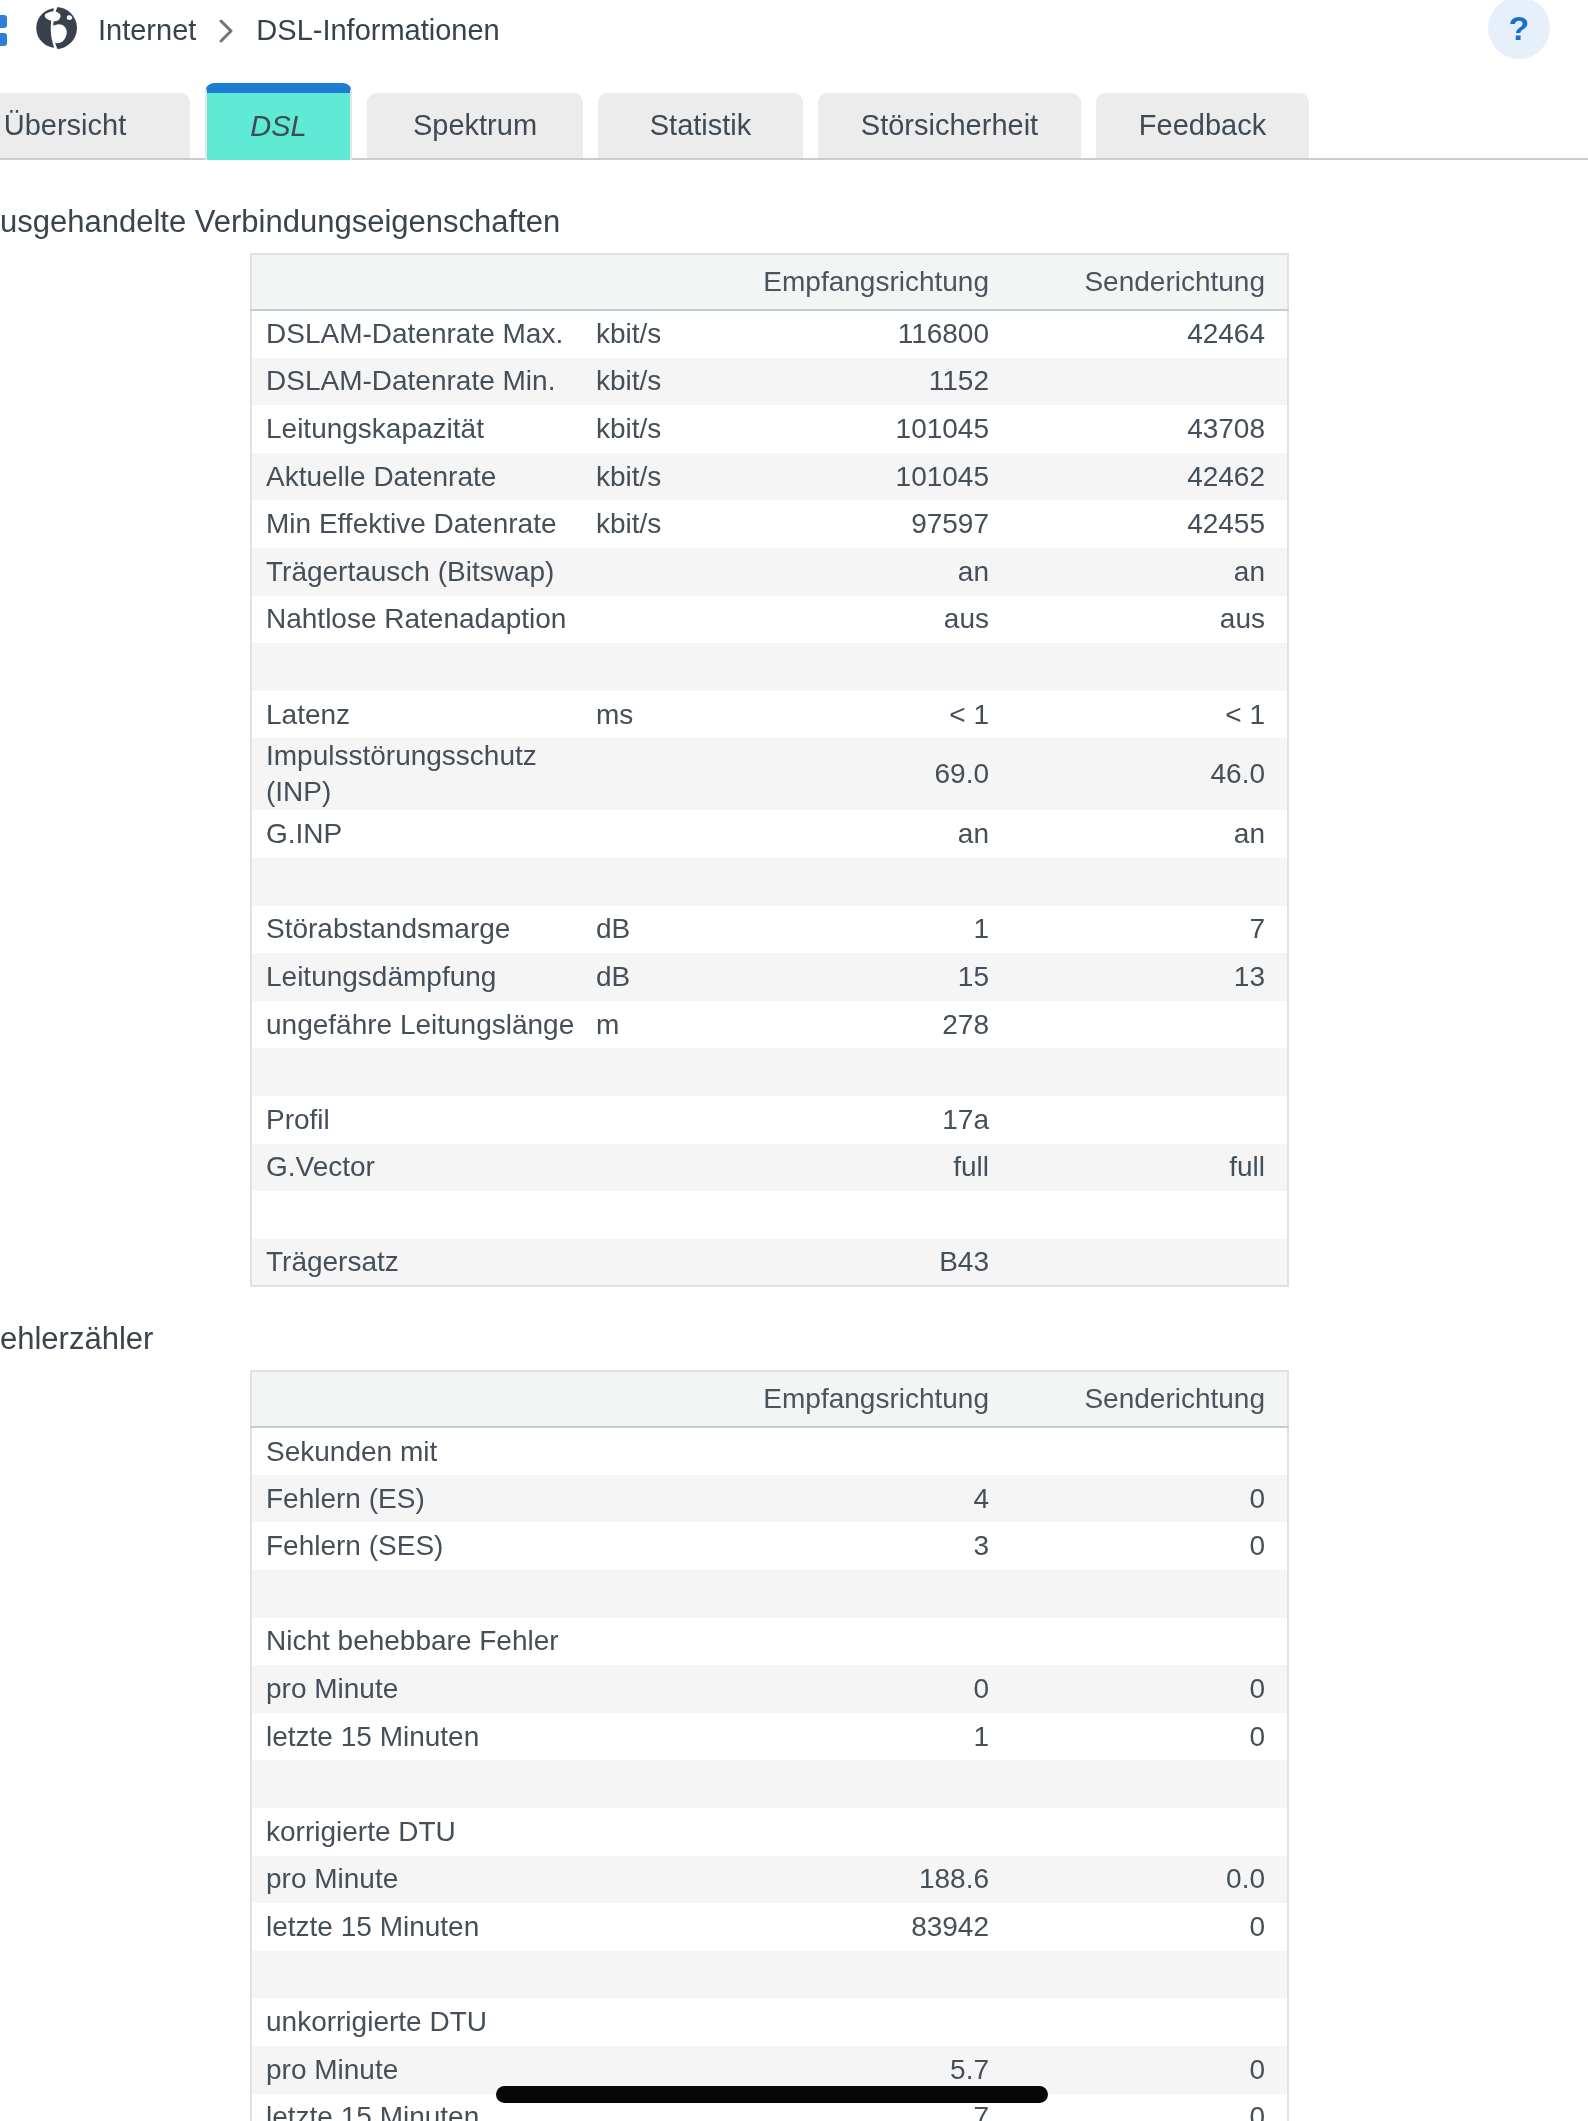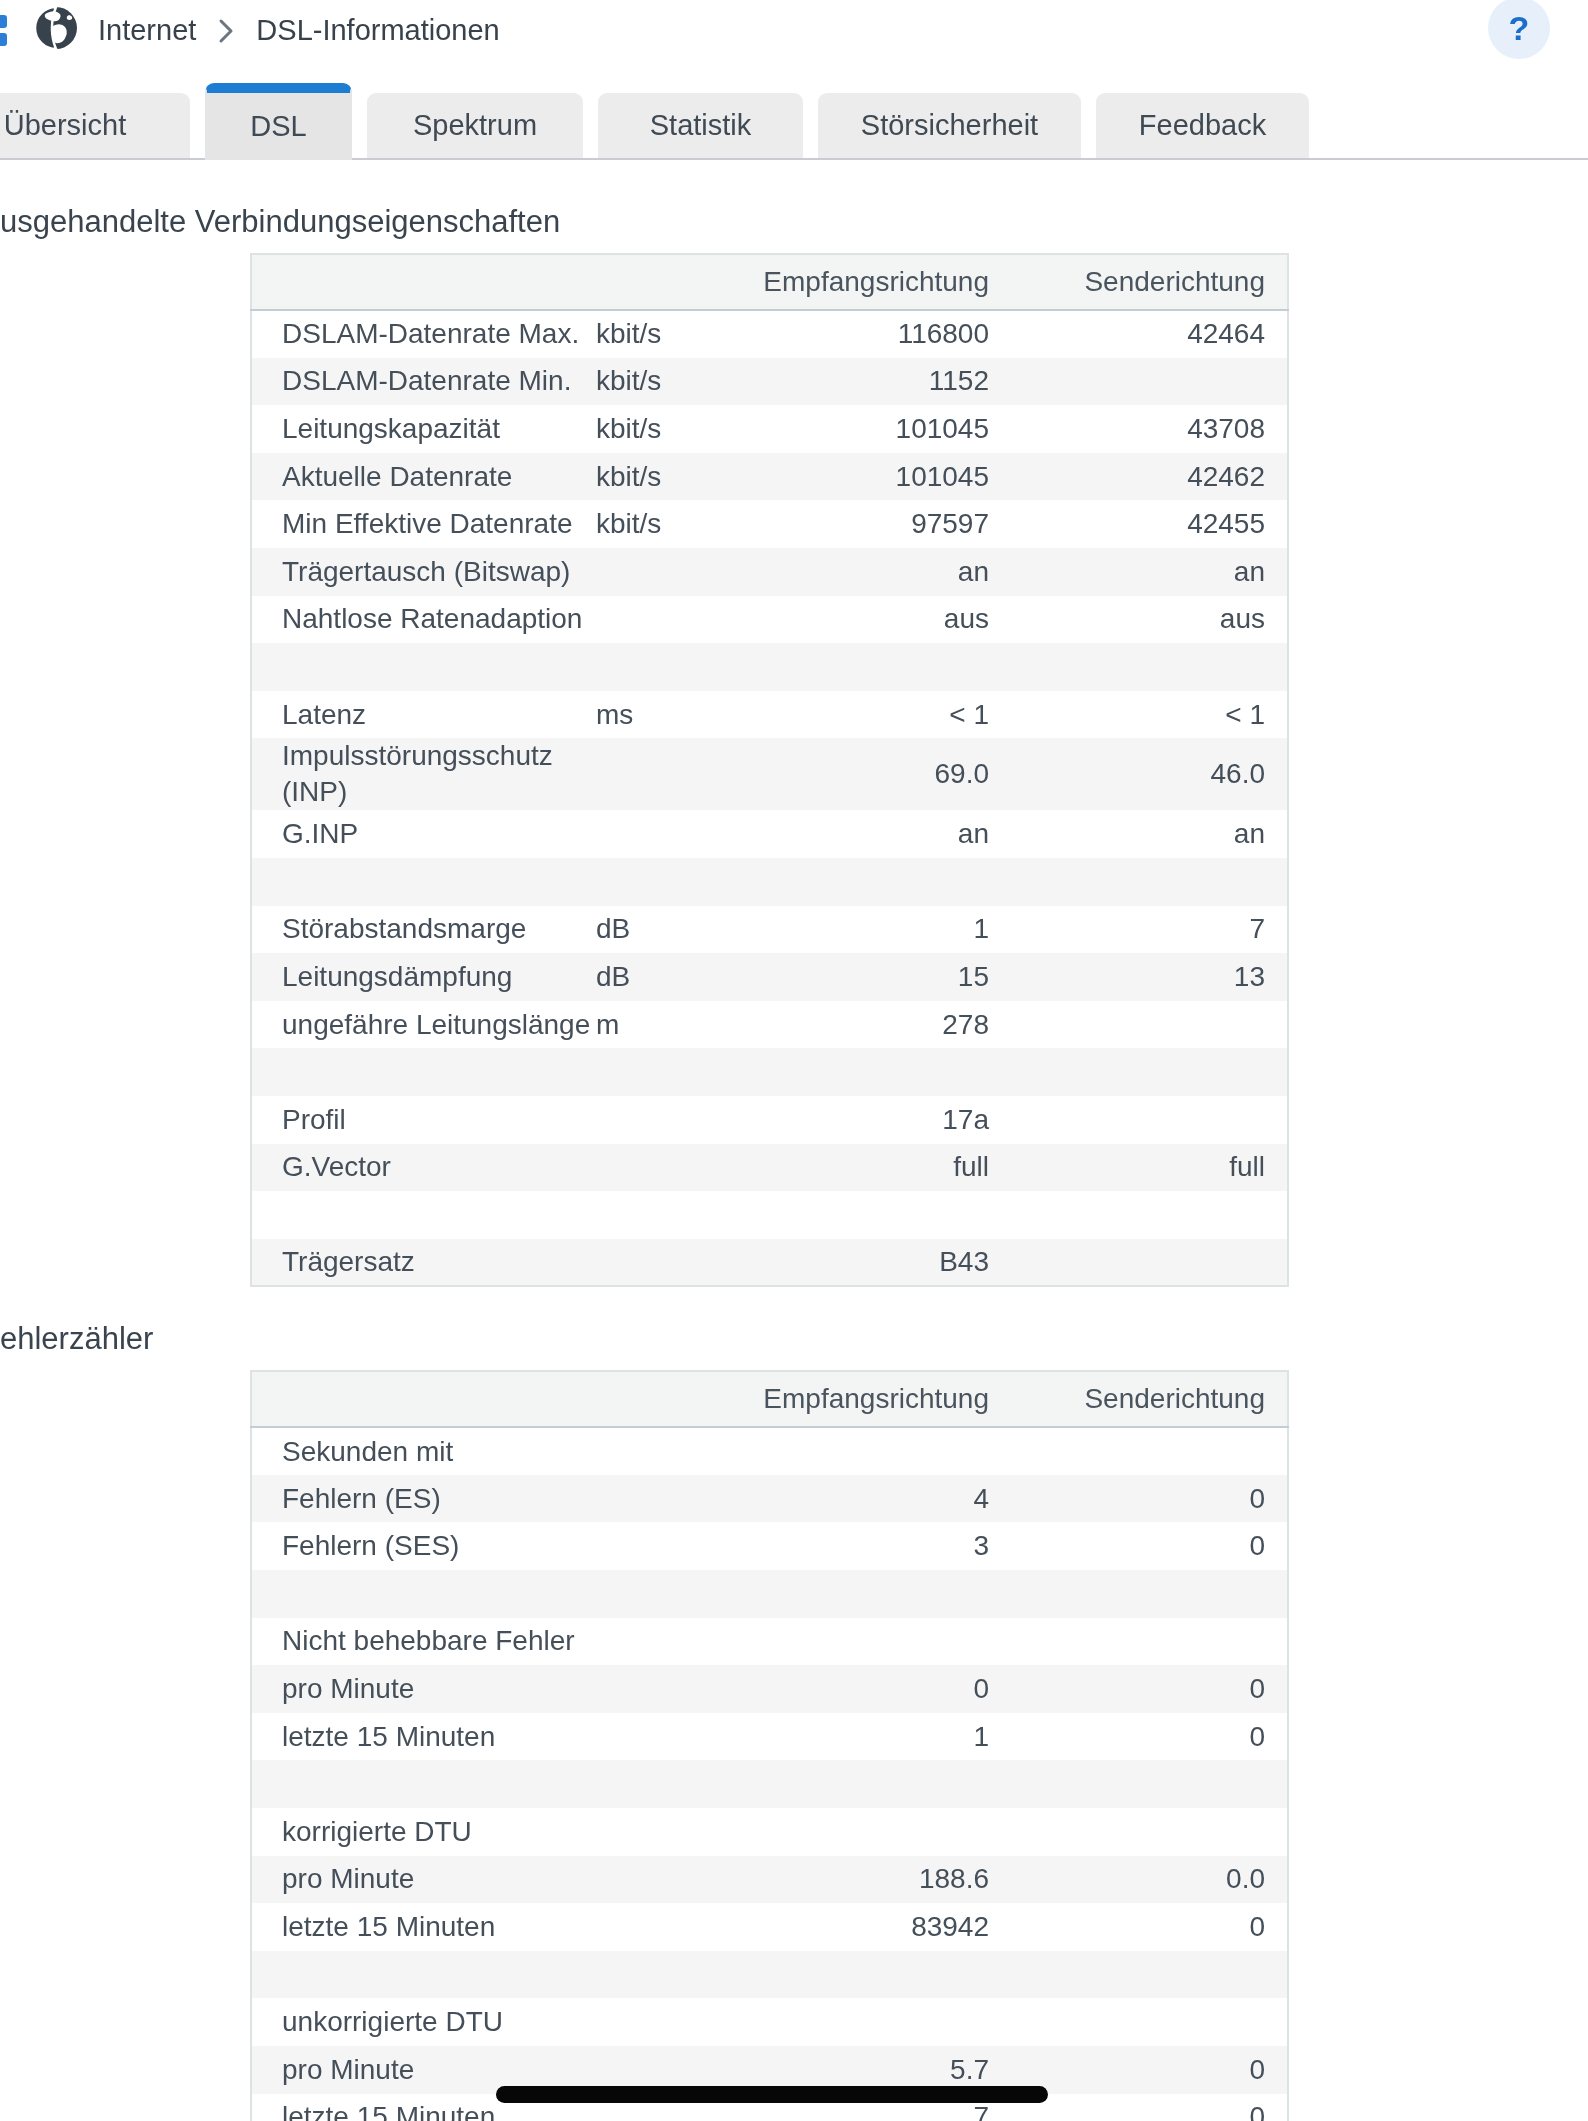--- a/index.html
+++ b/index.html
@@ -22,38 +22,38 @@
   .tabbar { position:relative; display:flex; align-items:flex-end; height:75px; border-bottom:2px solid #c9cdd1; }
   .tab { height:65px; background:#ececec; border-radius:9px 9px 0 0; display:flex; align-items:center;
     justify-content:center; font-size:29px; color:#3f4a54; cursor:pointer; }
   .tab + .tab { margin-left:15px; }
   .tab.t-uebersicht { width:250px; margin-left:-60px; }
   .tab.t-dsl { width:147px; }
   .tab.t-spektrum { width:216px; }
   .tab.t-statistik { width:205px; }
   .tab.t-stoersicherheit { width:263px; }
   .tab.t-feedback { width:213px; }
-  .tab.active { height:77px; background:#e5e5e5; margin-bottom:-2px;
-    border-top:10px solid #1d7dd3; border-left:2px solid #e3e5e7; border-right:2px solid #e3e5e7; }
+  .tab.active { height:77px; background:#5eead4; margin-bottom:-2px;
+    border-top:10px solid #1d7dd3; border-left:2px solid #e3e5e7; border-right:2px solid #e3e5e7;font-style:italic; }
 
   
   .section-title { font-size:31px; font-weight:normal; color:#3a444e; margin-left:0; }
   #title-1 { margin-top:44px; }
   #title-2 { margin-top:34px; }
   .tablewrap { margin-left:250px; width:1037px; margin-top:13px; }
   table { width:1037px; border-collapse:collapse; table-layout:fixed;
     border:2px solid #dde2e5; font-size:28px; color:#454f59; }
   col.c-label { width:345px; } col.c-unit { width:150px; }
   col.c-v1 { width:265px; } col.c-v2 { width:277px; }
   thead th { height:56px; background:#f3f4f4; font-weight:normal; color:#4a545e;
     border-bottom:2px solid #c3cdd4; vertical-align:middle; }
   thead th.vh { text-align:right; padding-right:22px; }
   tbody td { height:47.6px; vertical-align:middle; line-height:36px; }
   tbody tr:nth-child(even) { background:#f5f5f6; }
-  td.lbl { padding-left:30px; text-align:left; }
+  td.lbl { padding-left:14px; text-align:left; }
   td.unit { text-align:left; }
   td.val { text-align:right; padding-right:22px; }
 
   .redaction { position:absolute; left:496px; top:2086px; width:552px; height:17px;
     background:#070707; border-radius:9px; }
 </style>
 </head>
 <body>
 
 <div class="topbar">

